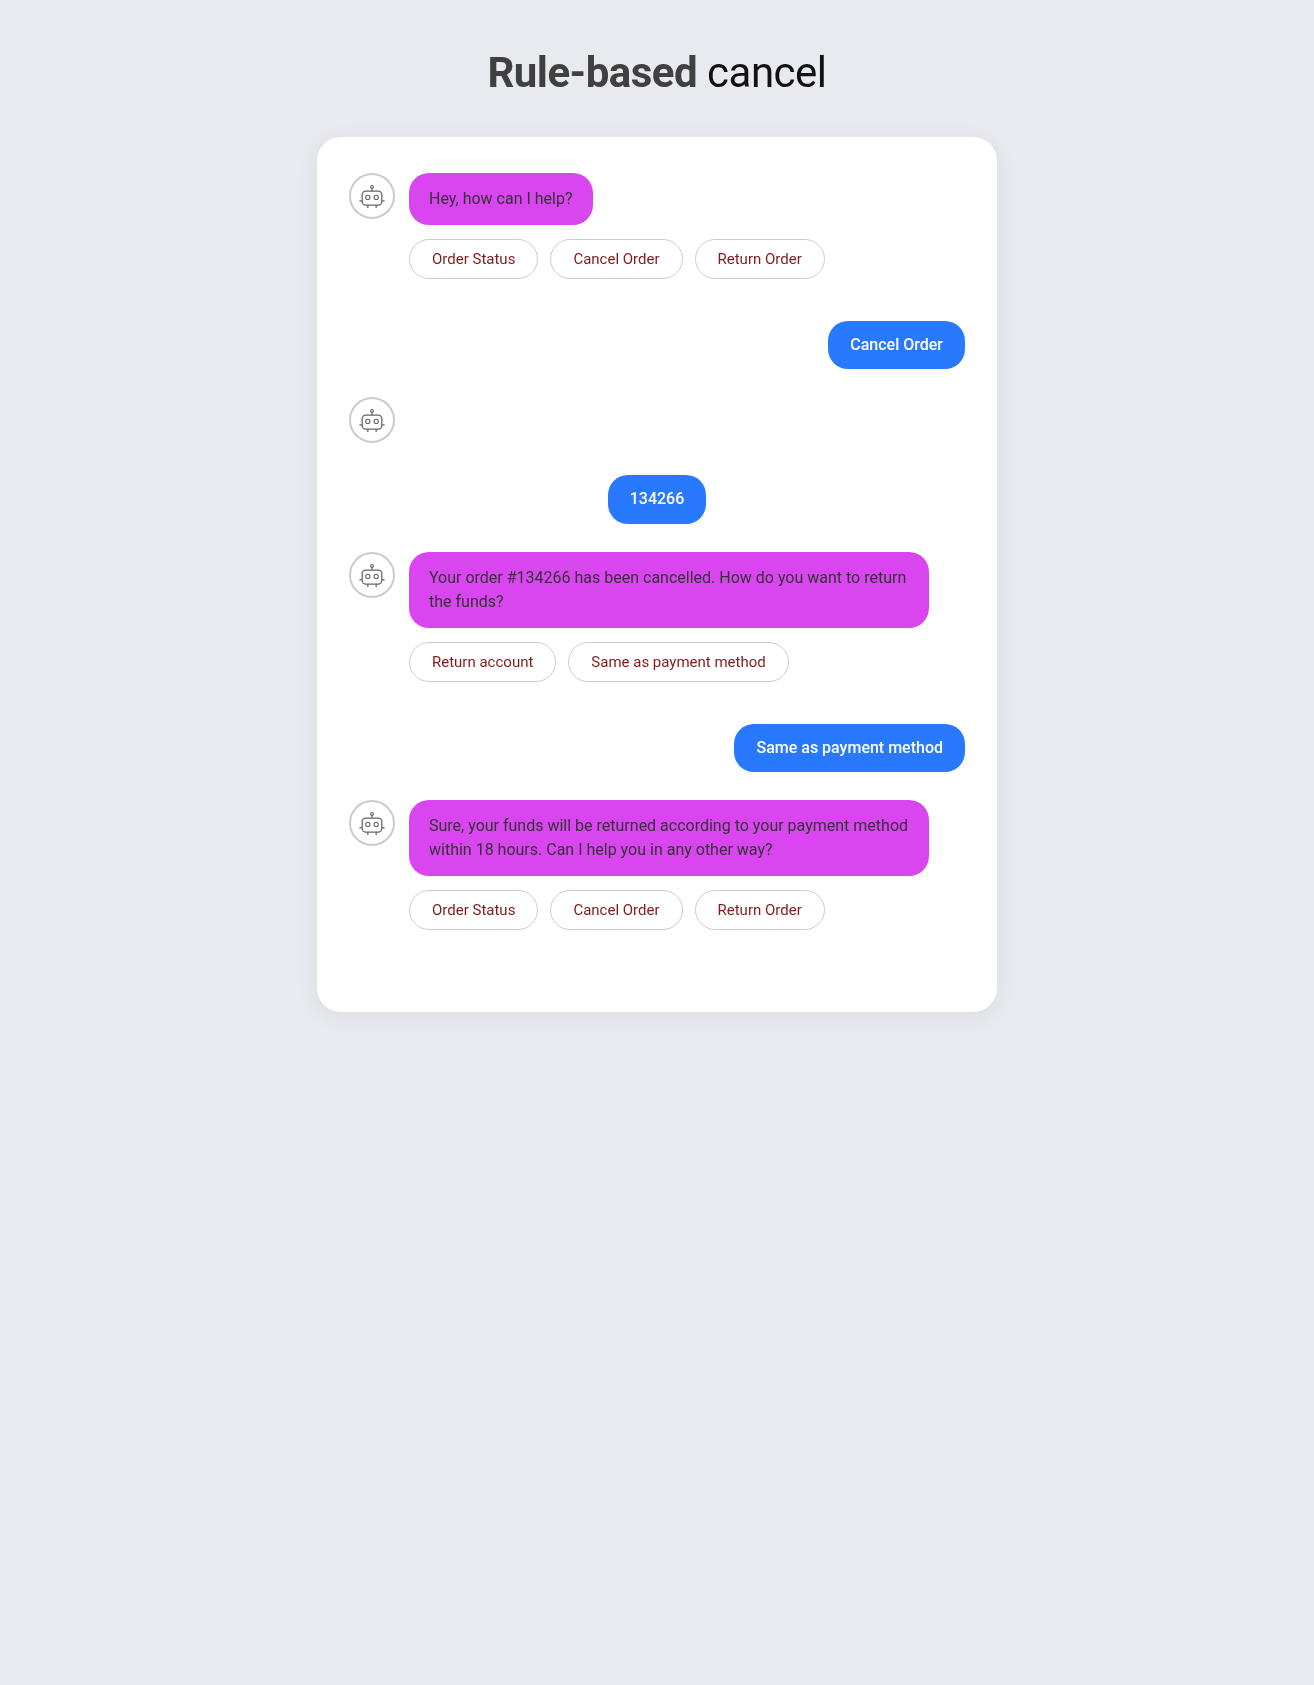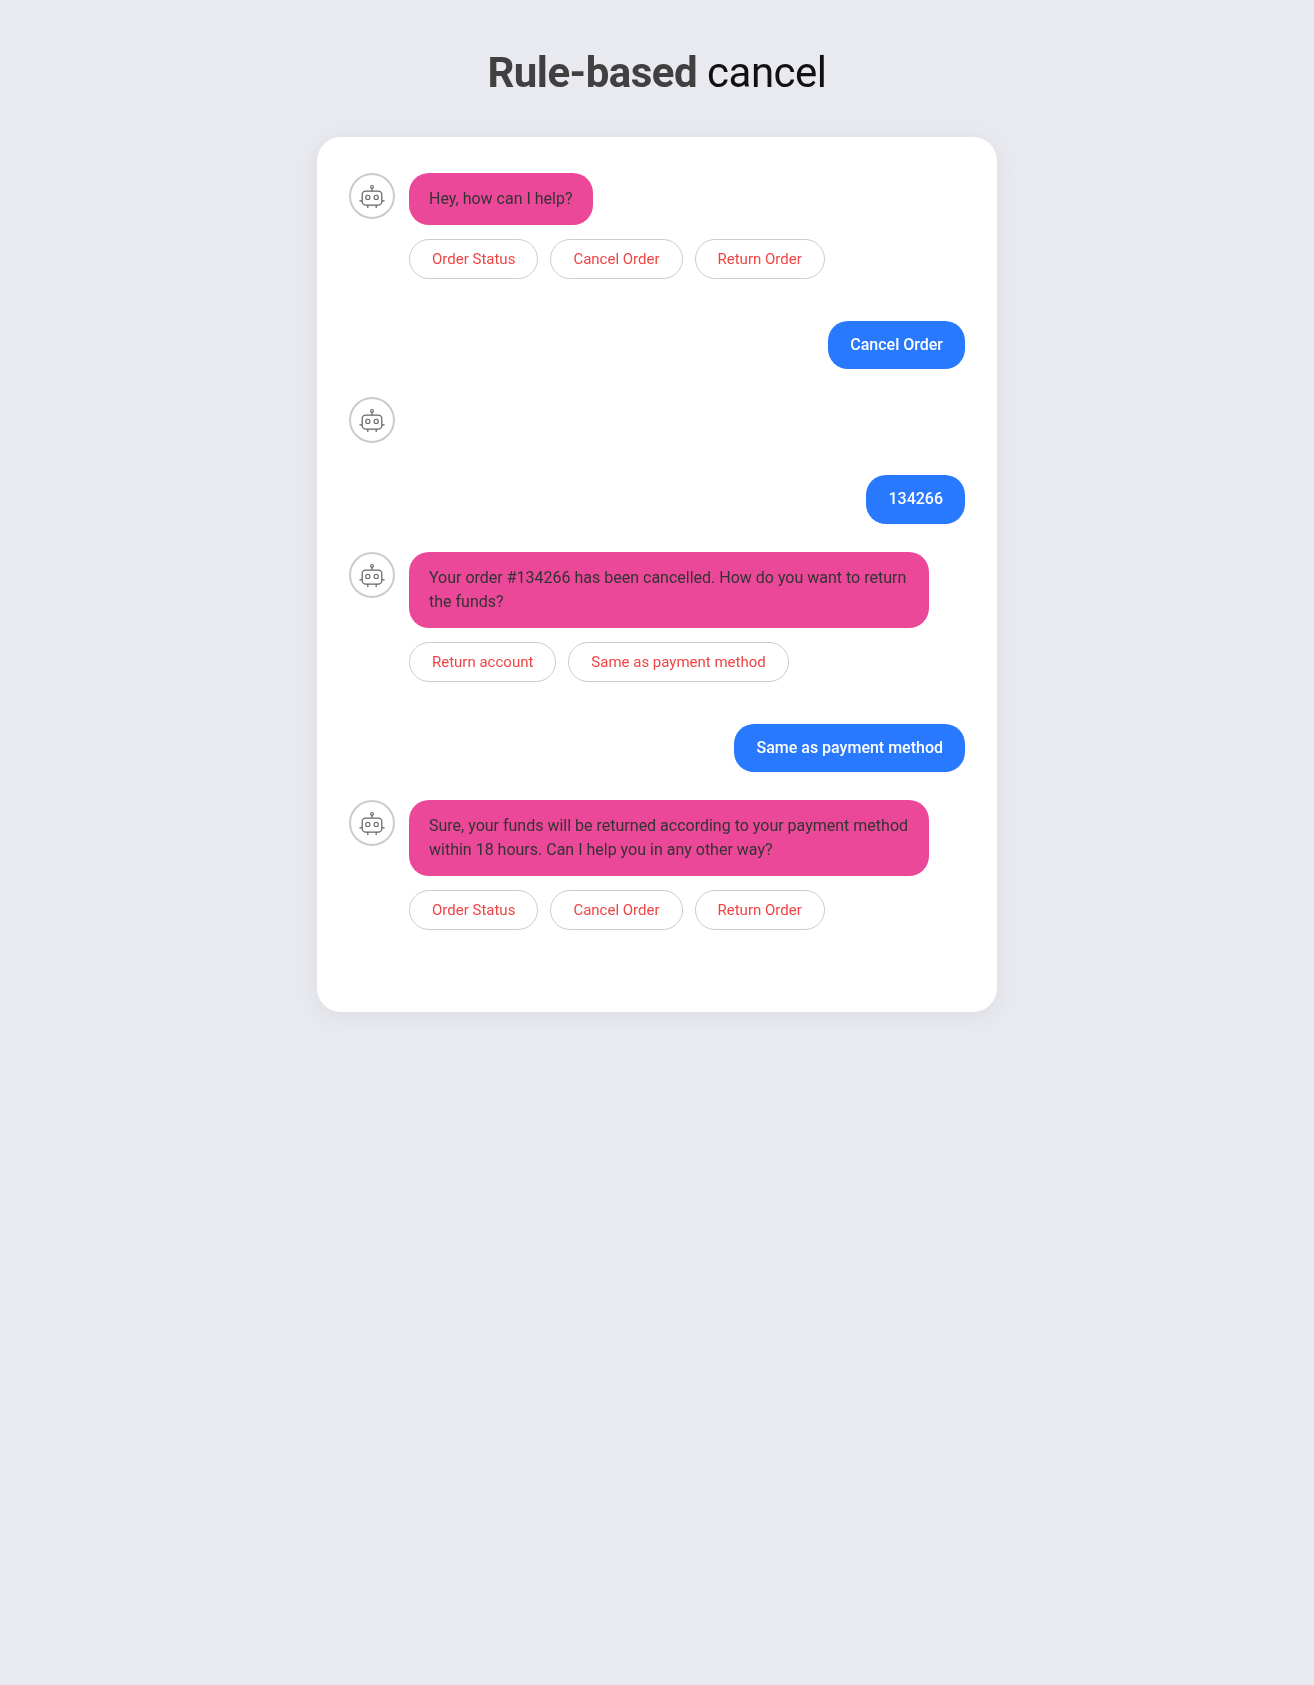--- a/index.html
+++ b/index.html
@@ -68,21 +68,21 @@
       flex-shrink: 0;
       background: #fff;
     }
 
     .bot-avatar svg {
       width: 28px;
       height: 28px;
     }
 
     .bot-bubble {
-      background: #ec4899;
+      background: #d946ef;
       border-radius: 20px;
       padding: 14px 20px;
       font-size: 16px;
       color: #333;
       line-height: 1.5;
       max-width: 520px;
     }
 
     .user-bubble {
       background: #2979ff;
@@ -102,21 +102,21 @@
       margin-left: 60px;
       margin-bottom: 24px;
     }
 
     .option-btn {
       border: 1.5px solid #ccc;
       background: #fff;
       border-radius: 24px;
       padding: 10px 22px;
       font-size: 15px;
-      color: #ef4444;
+      color: #7f1d1d;
       cursor: pointer;
       white-space: nowrap;
       font-family: inherit;
     }
   </style>
 </head>
 <body>
 
 <h1 class="page-title">
   <span class="highlight">Rule-based</span><span> cancel</span>
@@ -167,21 +167,21 @@
           <circle cx="20" cy="7" r="2" stroke="#666" stroke-width="1.6"></circle>
           <line x1="6" y1="27" x2="2" y2="27" stroke="#666" stroke-width="1.8"></line>
           <line x1="34" y1="27" x2="38" y2="27" stroke="#666" stroke-width="1.8"></line>
           <line x1="14" y1="33" x2="14" y2="37" stroke="#666" stroke-width="1.8"></line>
           <line x1="26" y1="33" x2="26" y2="37" stroke="#666" stroke-width="1.8"></line>
         </svg>
       </div>
     </div>
   </div>
 
-  <div class="chat-row user-row" style="margin-bottom: 28px; margin-top: 6px;">
+  <div class="chat-row user-row" style="margin-bottom: 28px; margin-top: 6px; justify-content: center;">
     <div class="user-bubble">
       <span>134266</span>
     </div>
   </div>
 
   <div class="chat-row bot-row">
     <div class="bot-header">
       <div class="bot-avatar">
         <svg viewBox="0 0 40 40" fill="none" xmlns="http://www.w3.org/2000/svg">
           <rect x="6" y="13" width="28" height="20" rx="5" stroke="#666" stroke-width="1.8"></rect>

